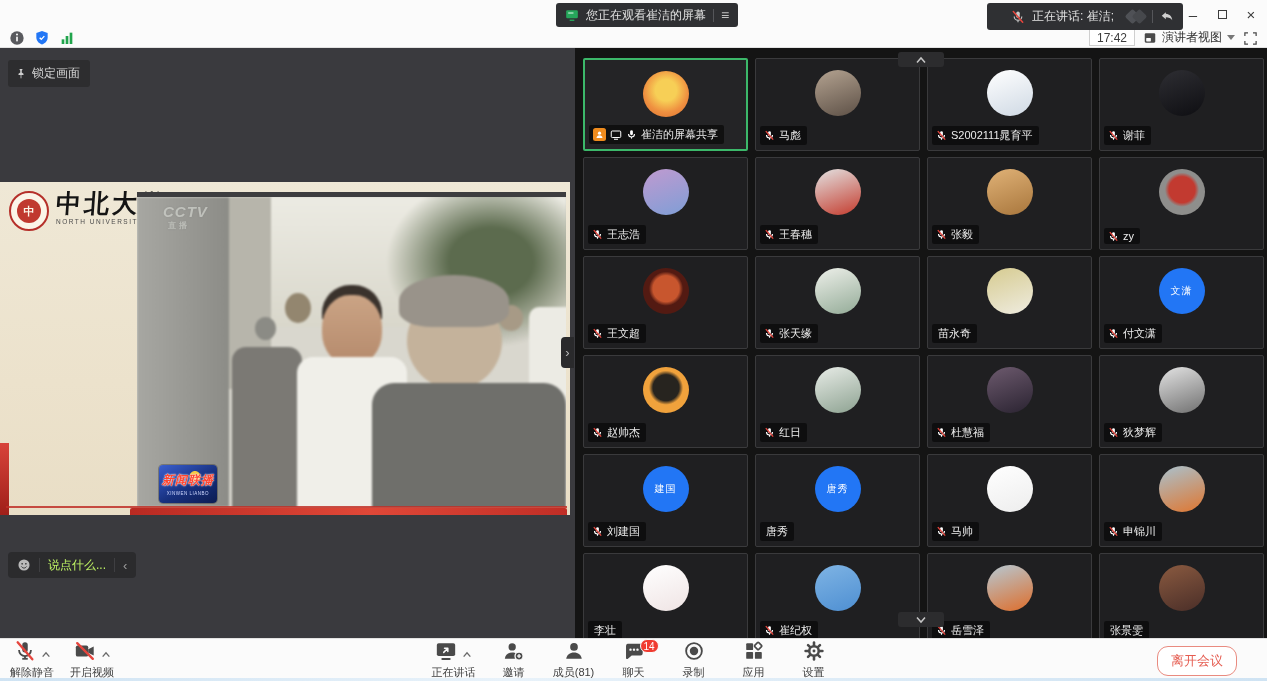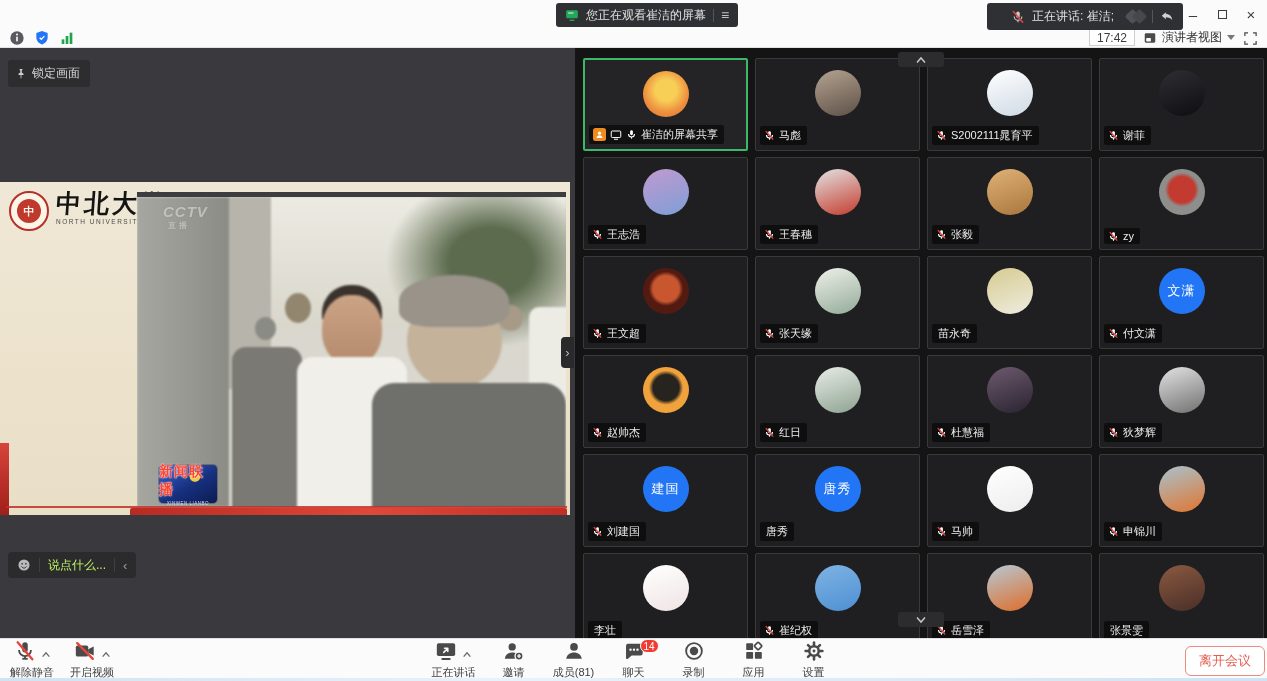--- a/index.html
+++ b/index.html
@@ -47,54 +47,54 @@
   .crowd { position:absolute; inset:0; filter:blur(1.1px); }
   .v-sky { position:absolute; left:0; right:0; top:0; height:130px; background:linear-gradient(180deg,#ecebe3,#d9d7cb); }
   .v-foliage { position:absolute; right:-30px; top:-20px; width:210px; height:170px; background:radial-gradient(closest-side,#5c6b4e 40%,rgba(92,107,78,0)); }
   .v-building { position:absolute; left:0; top:0; width:92px; height:100%; background:linear-gradient(90deg,#a7a7a2,#8c8c87); }
   .v-building2 { position:absolute; left:92px; top:0; width:42px; height:62%; background:#b7b5ab; }
   .head-sm { position:absolute; border-radius:50%; }
   .fig { position:absolute; }
   .cctv { position:absolute; left:26px; top:7px; color:#caccc6; opacity:.8; font-weight:bold; font-style:italic; font-size:15px; letter-spacing:1px; text-shadow:0 0 2px rgba(120,120,120,.5); line-height:1; }
   .cctv small { display:block; font-style:normal; font-size:8px; letter-spacing:3px; margin-top:3px; margin-left:5px; opacity:.85; }
   .xwlb { position:absolute; left:22px; top:268px; width:58px; height:38px; border-radius:4px; display:flex; flex-direction:column; align-items:center; justify-content:center; background:radial-gradient(circle at 62% 30%, #f5c842 11%, rgba(245,200,66,0) 13%), linear-gradient(150deg,#3a5fd0 0%,#17307e 55%,#0c1c52 100%); box-shadow:0 0 0 1px rgba(0,0,0,.25); }
-  .xwlb-title { color:#ff4530; font-size:14px; font-weight:bold; letter-spacing:1px; text-shadow:0 0 2px #fff, 0 0 1px #fff; }
+  .xwlb-title { color:#ff4530; font-size:12px; font-weight:bold; letter-spacing:1px; text-shadow:0 0 2px #fff, 0 0 1px #fff;font-style:italic; }
   .xwlb-sub { color:#cfd8ff; font-size:4.5px; letter-spacing:.5px; margin-top:2px; }
 
   .expand-handle { position:absolute; right:1px; top:289px; width:13px; height:31px; background:#2a2a2c; border-radius:4px 0 0 4px; color:#b9b9b9; font-size:13px; display:flex; align-items:center; justify-content:center; }
   .quick-chat { position:absolute; left:8px; top:504px; height:26px; display:flex; align-items:center; gap:8px; background:#2b2b2d; border-radius:4px; padding:0 9px; }
   .quick-chat .qdiv { width:1px; height:14px; background:#3f3f42; }
   .quick-chat .qtext { color:#bef264; font-size:12px; }
   .quick-chat .qcollapse { color:#9a9a9a; font-size:13px; line-height:1; }
 
   
   .grid-wrap { position:absolute; left:575px; right:0; top:0; bottom:0; background:#141414; overflow:hidden; }
   .grid { display:grid; grid-template-columns:repeat(4,165px); grid-auto-rows:93px; gap:6px 7px; margin:10px 0 0 8px; }
   .tile { position:relative; background:#1f1f21; border:1px solid #3a3a3c; border-radius:2px; overflow:hidden; }
   .tile.active { border:2px solid #3cb86a; background:#242426; }
-  .avatar { width:46px; height:46px; border-radius:50%; margin:11px auto 0; display:flex; align-items:center; justify-content:center; color:#fff; font-size:13px; letter-spacing:1px; }
+  .avatar { width:46px; height:46px; border-radius:50%; margin:11px auto 0; display:flex; align-items:center; justify-content:center; color:#fff; font-size:10px; letter-spacing:1px; }
   .strip { position:absolute; left:4px; bottom:5px; max-width:153px; display:flex; align-items:center; gap:4px; background:rgba(8,8,8,.72); border-radius:2px; padding:2px 6px 2px 4px; font-size:11px; color:#ececec; white-space:nowrap; }
   .strip .pname { overflow:hidden; text-overflow:ellipsis; }
   .strip svg { flex:0 0 auto; display:block; }
   .person-badge { width:13px; height:13px; background:#f08c1e; border-radius:2.5px; display:flex; align-items:center; justify-content:center; }
   .grid-chevron { position:absolute; left:50%; transform:translateX(-50%); width:46px; height:15px; background:#2c2c2e; border-radius:3px; display:flex; align-items:center; justify-content:center; z-index:5; }
   .grid-chevron.up { top:4px; }
   .grid-chevron.down { top:564px; }
 
   
   .bottombar { position:absolute; left:0; right:0; bottom:3px; height:40px; background:#fbfbfb; border-top:1px solid #e2e2e2; z-index:20; }
   .bottom-edge { position:absolute; left:0; right:0; bottom:0; height:3px; background:linear-gradient(90deg,#cfe3f3,#e8f2fa 40%,#cfe3f3); }
   .tb-group { position:absolute; top:3px; display:flex; align-items:flex-start; gap:16px; }
   .tb-left { left:10px; }
   .tb-center { left:50%; transform:translateX(-50%); }
   .tb-item { position:relative; display:flex; flex-direction:column; align-items:center; min-width:44px; }
   .tb-icon-row { position:relative; height:22px; display:flex; align-items:center; gap:5px; }
   .tb-label { font-size:11px; color:#3d3d3d; margin-top:1px; white-space:nowrap; }
   .tb-badge { position:absolute; top:-3px; left:50%; margin-left:6px; background:#f03b30; color:#fff; font-size:10px; min-width:17px; height:14px; line-height:14px; text-align:center; border-radius:8px; padding:0 3px; border:1.5px solid #fbfbfb; z-index:3; }
-  .leave-btn { position:absolute; right:2px; top:7px; background:#fff; border:1px solid #e98b80; color:#e55c50; font-size:13px; border-radius:6px; padding:5px 13px; font-family:"Liberation Sans", sans-serif; }
+  .leave-btn { position:absolute; right:30px; top:7px; background:#fff; border:1px solid #e98b80; color:#e55c50; font-size:13px; border-radius:11px; padding:5px 13px; font-family:"Liberation Sans", sans-serif; }
 </style>
 </head>
 <body>
 
 <div class="screen">
 
   <div class="header">
     <div class="pill watch-pill">
       <span class="icon-btn">
         <svg width="14" height="14" viewBox="0 0 24 24">

